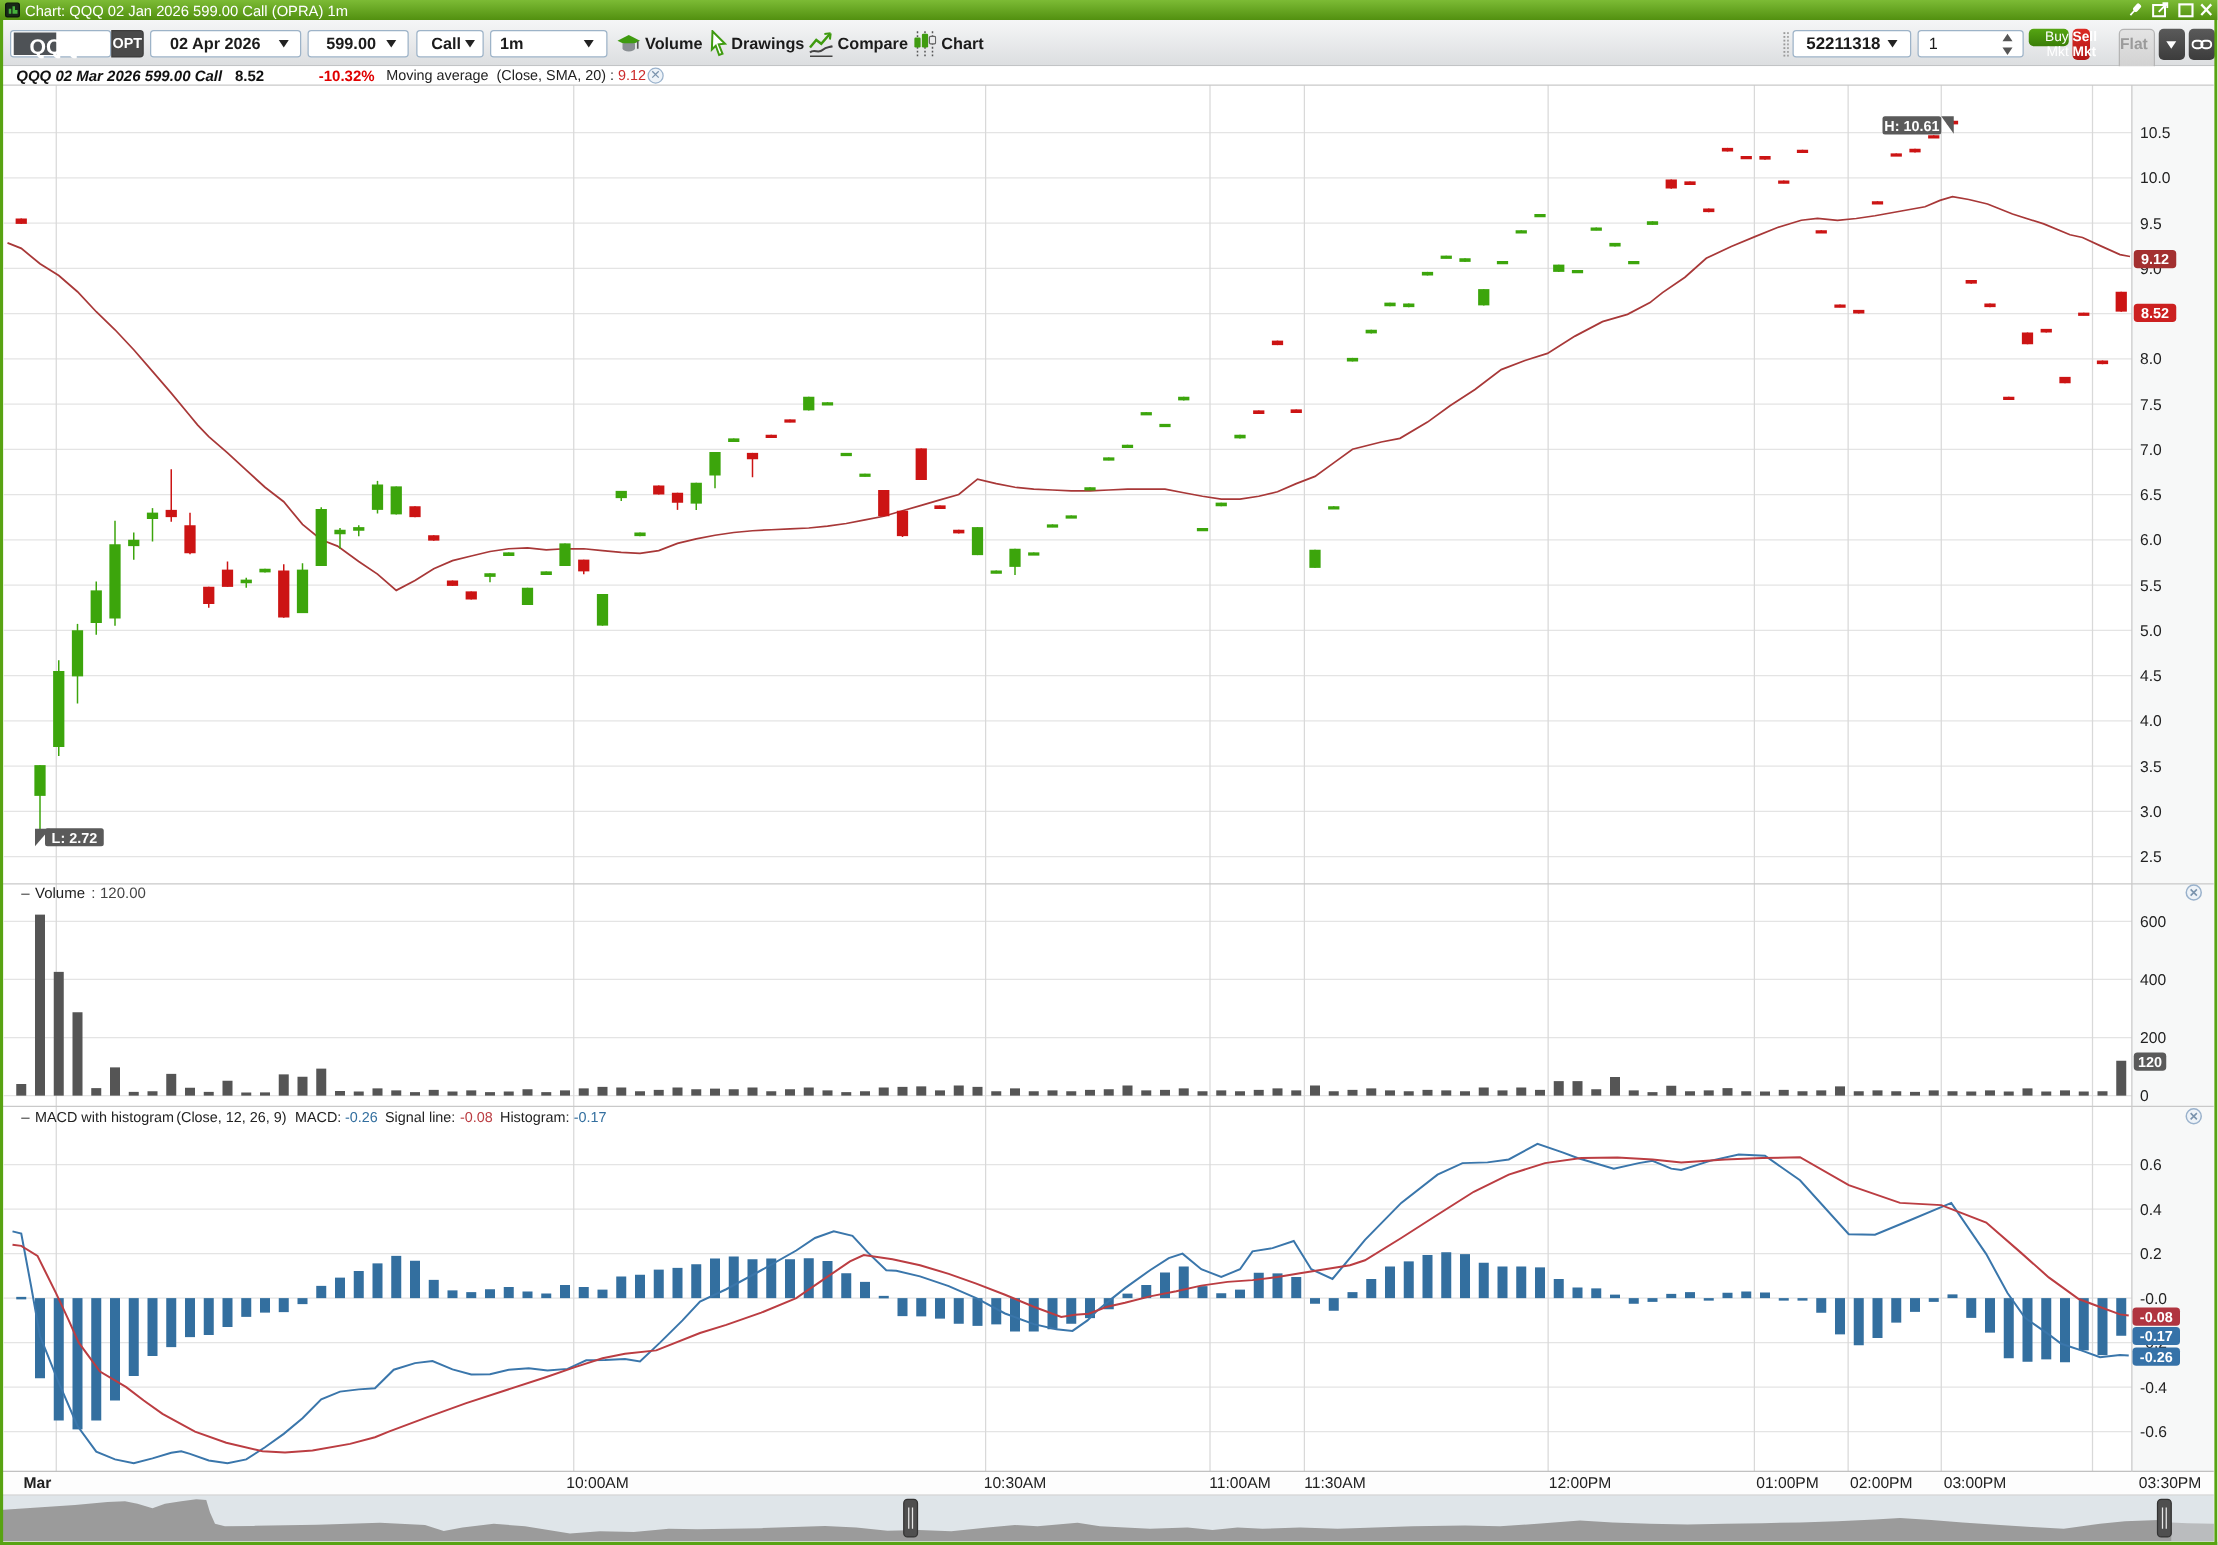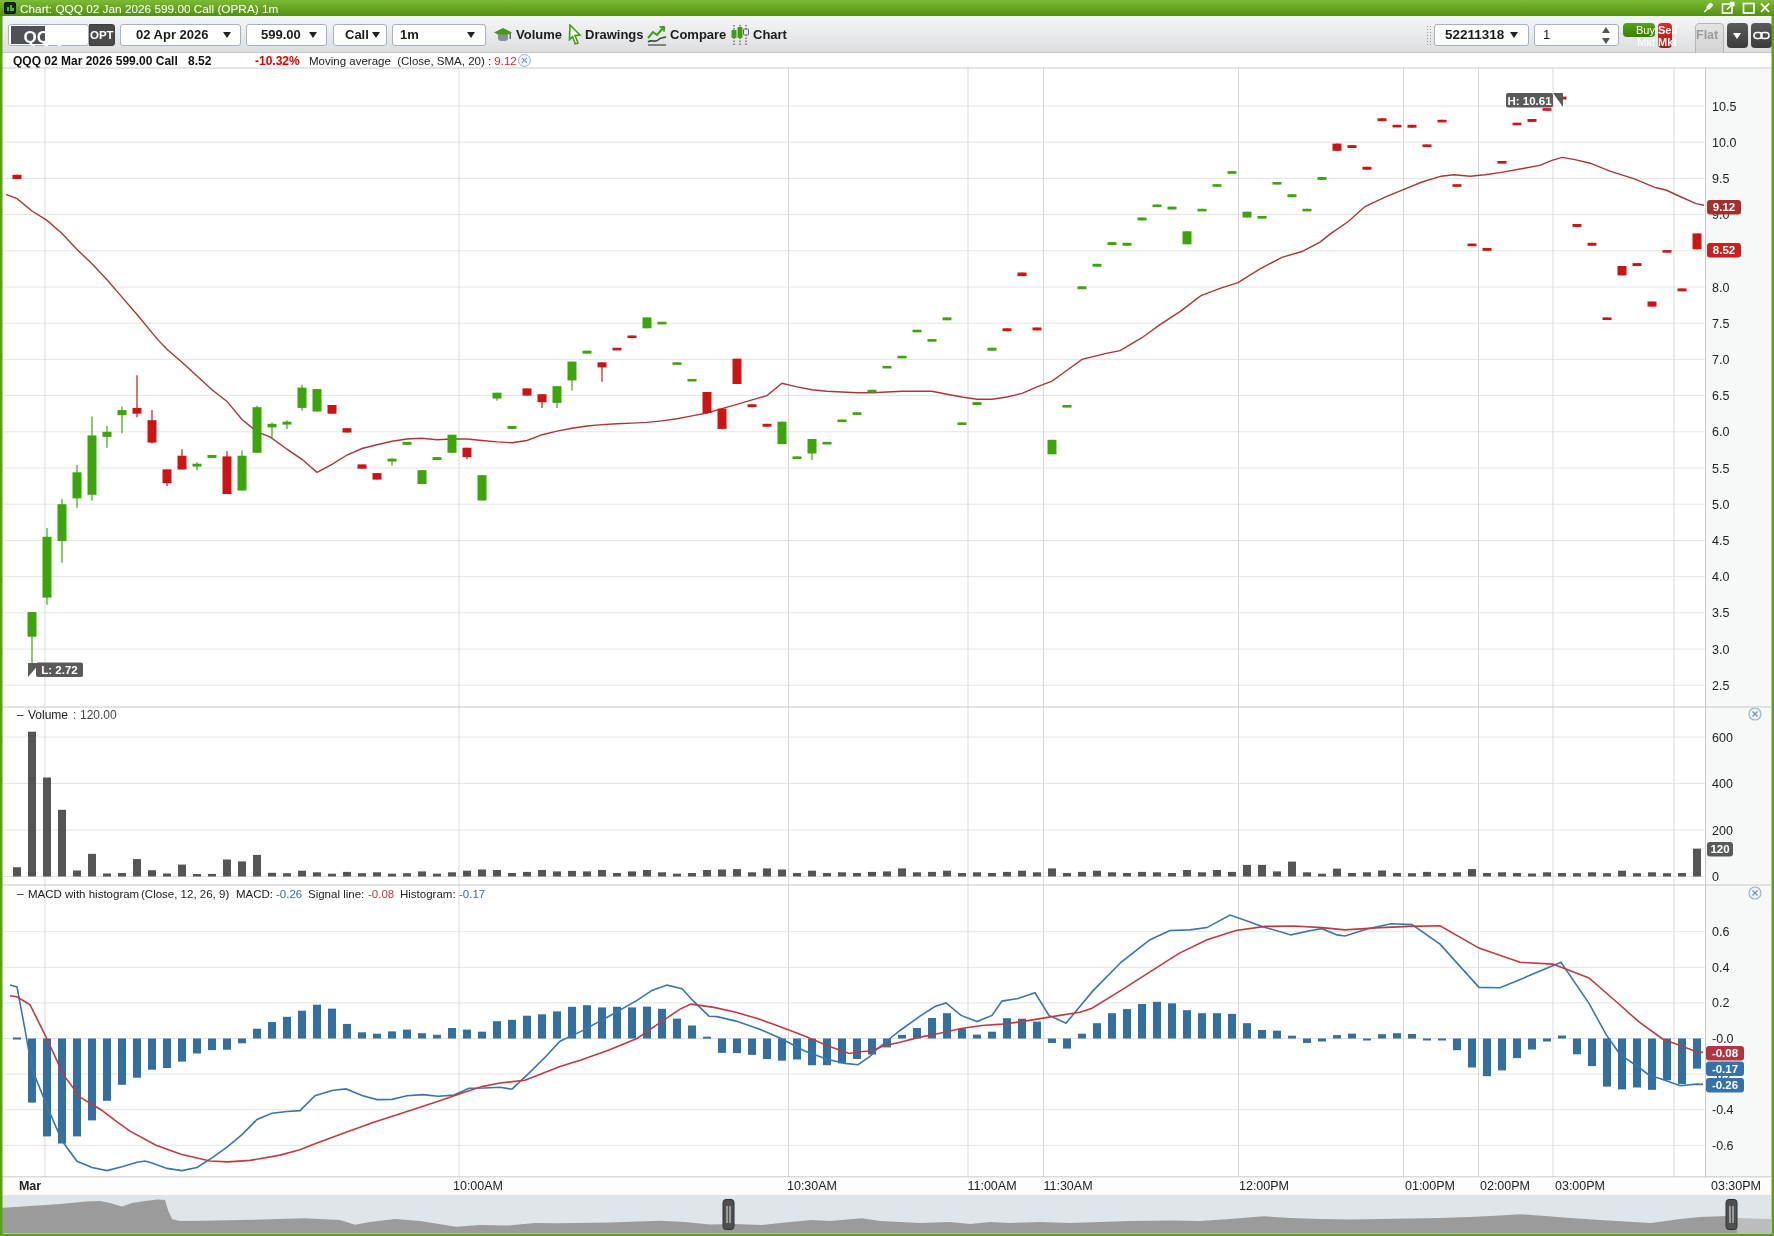--- a/index.html
+++ b/index.html
@@ -102,21 +102,21 @@
       <svg style="position:absolute;left:2px;top:6px;" width="17" height="13" viewBox="0 0 17 13">
         <g fill="none" stroke="#fff" stroke-width="1.6">
           <rect x="1" y="3.5" width="8" height="6" rx="3"></rect>
           <rect x="8" y="3.5" width="8" height="6" rx="3"></rect>
         </g>
       </svg>
     </div>
   </div>
 
   <div class="hdrrow">
-    <span style="left:11px;font-weight:bold;color:#111;">QQQ 02 Mar 2026 599.00 Call</span>
+    <span style="left:11px;font-weight:bold;color:#111;font-style:italic;">QQQ 02 Mar 2026 599.00 Call</span>
     <span style="left:186px;font-weight:bold;color:#111;">8.52</span>
     <span style="left:218px;font-weight:bold;color:#e00000;margin-top:28px;">-0.98</span>
     <span style="left:253px;font-weight:bold;color:#e00000;">-10.32%</span>
     <span style="left:307px;top:2px;font-size:11.5px;color:#222;">Moving average&nbsp;&nbsp;(Close, SMA, 20) : <span style="position:static;color:#cc2a2a;">9.12</span></span>
     <span style="left:516px;width:13px;height:13px;border:1px solid #9ab2cc;border-radius:50%;background:#eef3f8;color:#7a93ad;font-size:10px;line-height:12px;text-align:center;">✕</span>
   </div>
 
   <svg width="1774" height="1236" viewBox="0 0 1774 1236" style="position:absolute;left:0;top:0;">
     <g>
         <rect x="0" y="68" width="1774" height="1168" fill="#ffffff"></rect>

